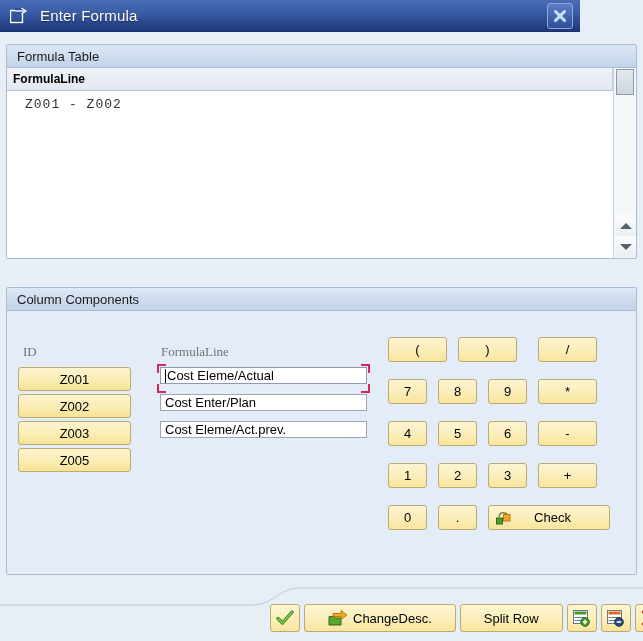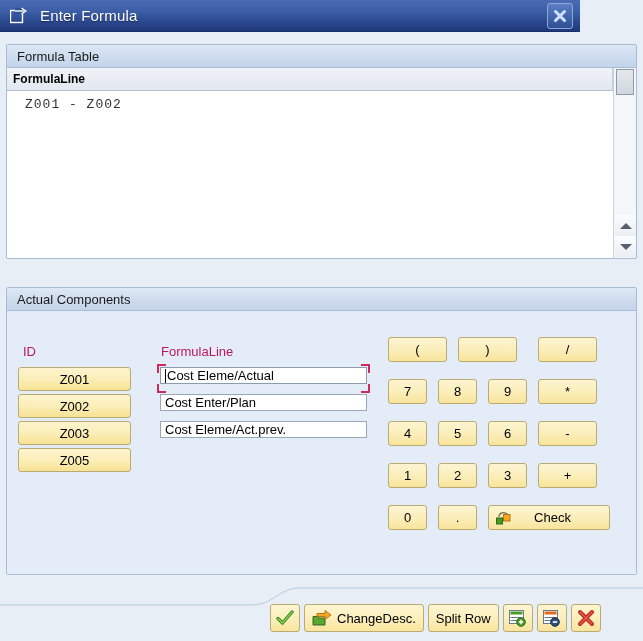--- a/index.html
+++ b/index.html
@@ -171,22 +171,23 @@
     background: linear-gradient(to bottom, #dfe9f6 0%, #d0dcee 50%, #c4d4e9 100%);
   }
   .comp-body {
     position: absolute;
     left: 0; top: 23px;
     width: 629px; height: 263px;
     background: #e3ecf7;
   }
   .col-label {
     position: absolute;
-    color: #be185d;
-    font-size: 13px;
+    color: #737373;
+    font-size: 13px;
+    font-family: Liberation Serif, serif;
   }
   #label-id { left: 16px; top: 33px; }
   #label-desc { left: 154px; top: 33px; }
 
   .id-btn {
     position: absolute;
     left: 11px;
     width: 113px; height: 24px;
     box-sizing: border-box;
     background: linear-gradient(to bottom, #fdf4cf 0%, #fbeeb8 50%, #f7e294 100%);
@@ -285,21 +286,21 @@
   .tb-btn {
     height: 28px;
     box-sizing: border-box;
     background: linear-gradient(to bottom, #fdf5d2 0%, #fbeeba 55%, #f8e49c 100%);
     border: 1px solid #b9ab72;
     border-radius: 3px;
     display: flex;
     align-items: center;
     justify-content: center;
     gap: 5px;
-    padding: 0 7px;
+    padding: 0 23px;
     font-size: 13px;
     color: #000;
     cursor: pointer;
   }
   .tb-btn.icon-only { width: 30px; padding: 0; }
   .tb-btn .lbl { white-space: nowrap; }
   svg { display: block; }
 </style>
 </head>
 <body>
@@ -341,21 +342,21 @@
         <span class="tri up"></span>
       </div>
     <div class="vscroll-btn down">
         <span class="tri down"></span>
       </div>
   </div>
 </div>
 
 <div class="panel" id="components-panel">
   <div class="panel-header">
-    <span>Actual Components</span>
+    <span>Column Components</span>
   </div>
 
   <div class="comp-body">
 
     <div class="col-label" id="label-id">ID</div>
     <div class="col-label" id="label-desc">FormulaLine</div>
 
     <div class="id-btn" style="top:56px">Z001</div>
     <div class="desc-field focused" style="top:56px">
         <span class="caret"></span>

